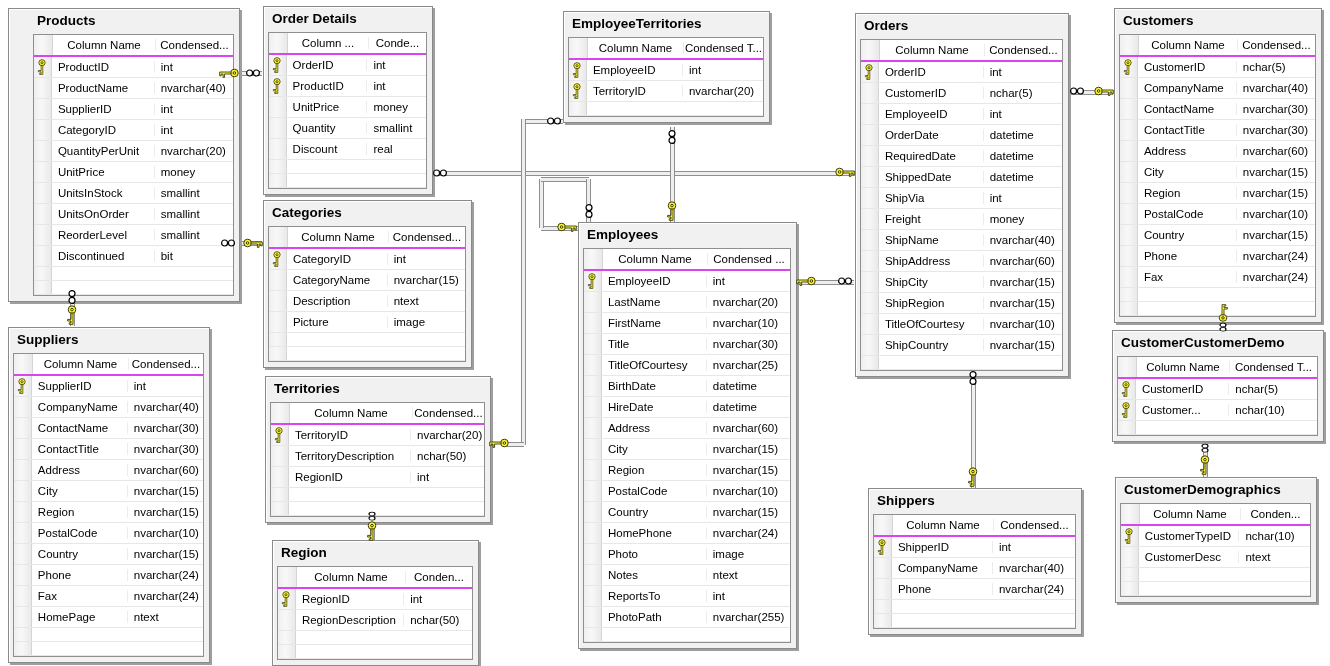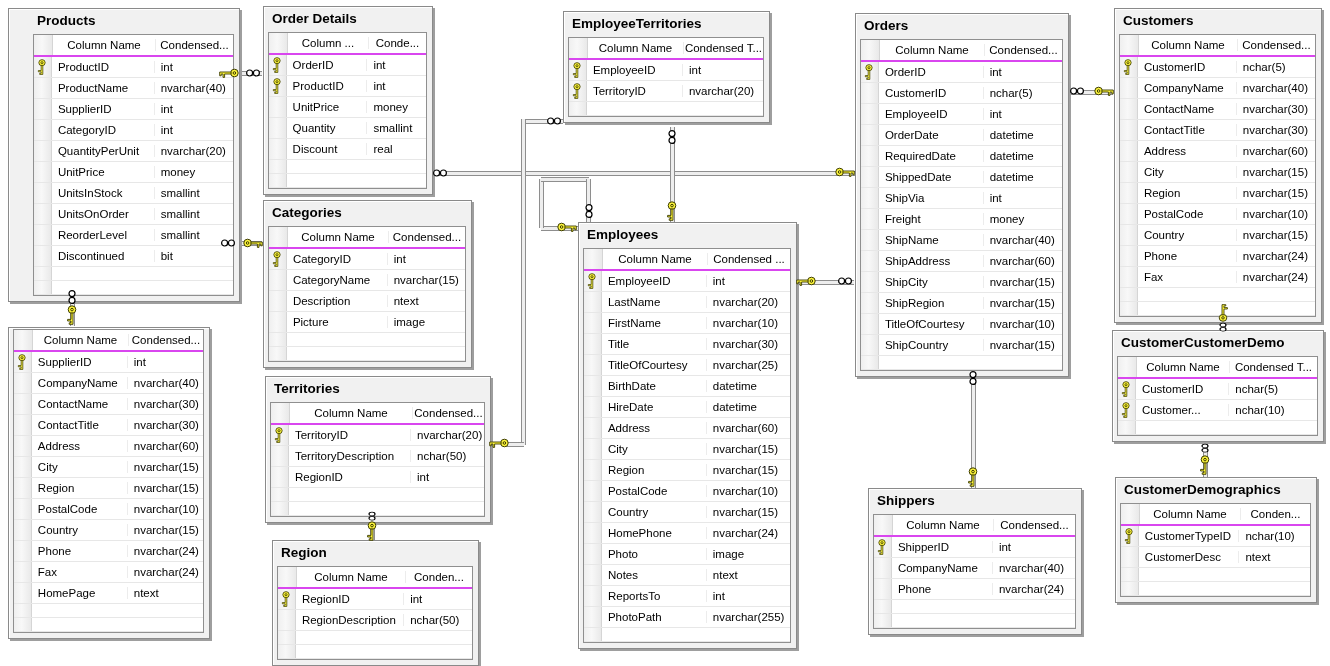--- a/index.html
+++ b/index.html
@@ -533,20 +533,21 @@
             <div class="ctype" style="width: 66px;"></div>
           </div>
           <div class="row empty">
             <div class="sel"></div>
             <div class="cname" style="width: 108px;"></div>
             <div class="ctype" style="width: 66px;"></div>
           </div>
         </div>
       </div>
       <div class="table-panel" style="left: 8px; top: 327px; width: 200px;">
+        <div class="t-title">Suppliers</div>
         <div class="grid">
           <div class="row hdr">
             <div class="sel"></div>
             <div class="hname" style="width: 95px;">Column Name</div>
             <div class="htype" style="width: 74px;">Condensed...</div>
           </div>
           <div class="row">
             <div class="sel">
               <span style="display: block; width: 10px; height: 16px;"><svg viewBox="0 0 12 20" width="10" height="16" preserveAspectRatio="none">
                   <g transform="translate(12 0) rotate(90)">

